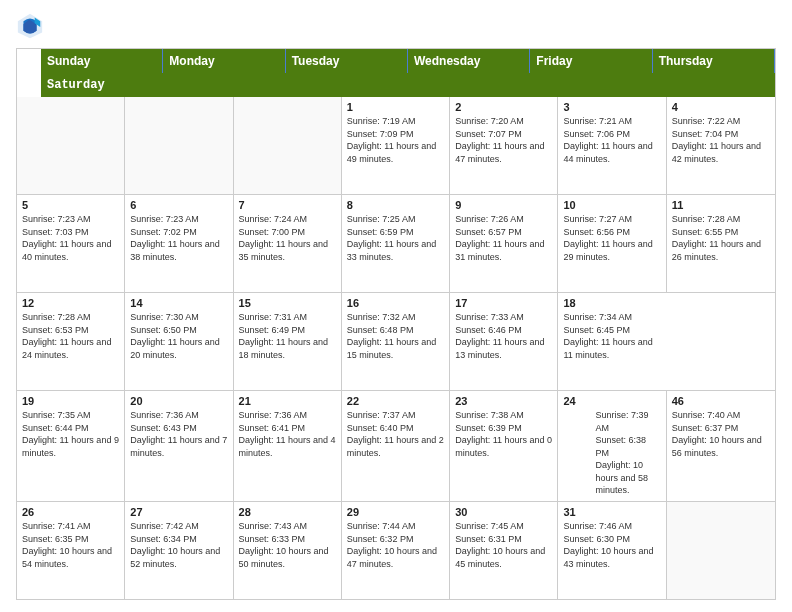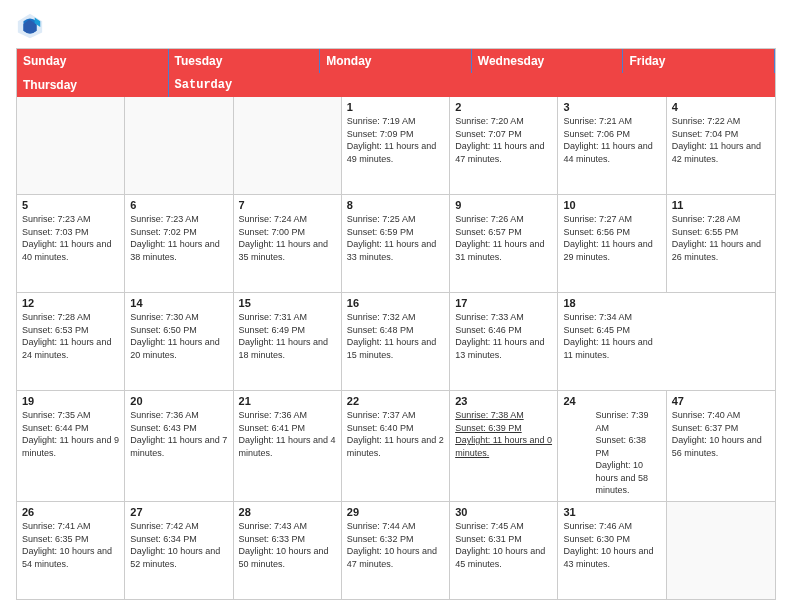--- a/index.html
+++ b/index.html
@@ -54,22 +54,23 @@
       color: #555;
     }
     .calendar {
       flex: 1;
       display: flex;
       flex-direction: column;
       border: 1px solid #ccc;
     }
     .cal-header {
       display: grid;
-      grid-template-columns: repeat(5, 1fr);
-      background: #ef4444;
+      grid-template-columns: repeat(6, 1fr);
+      background: #4d7c0f;
+      margin-left: 24px;
     }
     .cal-header-cell {
       color: #fff;
       font-size: 12px;
       font-weight: bold;
       padding: 5px 6px;
       border-right: 1px solid #4a7dd0;
     }
     .cal-header-cell:last-child { border-right: none; font-family: Liberation Mono, monospace; }
     .cal-body {
@@ -125,22 +126,22 @@
     </div>
     <div class="title-block">
       <div class="month-title"></div>
       <div class="location"></div>
     </div>
   </div>
 
   <div class="calendar">
     <div class="cal-header" id="cal-header-row">
         <div class="cal-header-cell">Sunday</div>
+        <div class="cal-header-cell">Monday</div>
         <div class="cal-header-cell">Tuesday</div>
-        <div class="cal-header-cell">Monday</div>
         <div class="cal-header-cell">Wednesday</div>
         <div class="cal-header-cell">Friday</div>
         <div class="cal-header-cell">Thursday</div>
         <div class="cal-header-cell">Saturday</div>
       </div>
     <div class="cal-body" id="cal-body">
         <div class="cal-week">
           <div class="cal-cell empty"></div>
           <div class="cal-cell empty"></div>
           <div class="cal-cell empty"></div>
@@ -271,32 +272,32 @@
 Daylight: 11 hours and 4 minutes.</div>
           </div>
           <div class="cal-cell">
             <div class="day-num">22</div>
             <div class="cell-text" style="white-space: pre-line;">Sunrise: 7:37 AM
 Sunset: 6:40 PM
 Daylight: 11 hours and 2 minutes.</div>
           </div>
           <div class="cal-cell">
             <div class="day-num">23</div>
-            <div class="cell-text" style="white-space: pre-line; text-decoration: underline;">Sunrise: 7:38 AM
+            <div class="cell-text" style="white-space: pre-line;">Sunrise: 7:38 AM
 Sunset: 6:39 PM
 Daylight: 11 hours and 0 minutes.</div>
           </div>
           <div class="cal-cell">
             <div class="day-num">24</div>
             <div class="cell-text" style="white-space: pre-line; margin-left: 32px;">Sunrise: 7:39 AM
 Sunset: 6:38 PM
 Daylight: 10 hours and 58 minutes.</div>
           </div>
           <div class="cal-cell">
-            <div class="day-num">47</div>
+            <div class="day-num">46</div>
             <div class="cell-text" style="white-space: pre-line;">Sunrise: 7:40 AM
 Sunset: 6:37 PM
 Daylight: 10 hours and 56 minutes.</div>
           </div>
         </div>
         <div class="cal-week">
           <div class="cal-cell">
             <div class="day-num">26</div>
             <div class="cell-text" style="white-space: pre-line;">Sunrise: 7:41 AM
 Sunset: 6:35 PM

